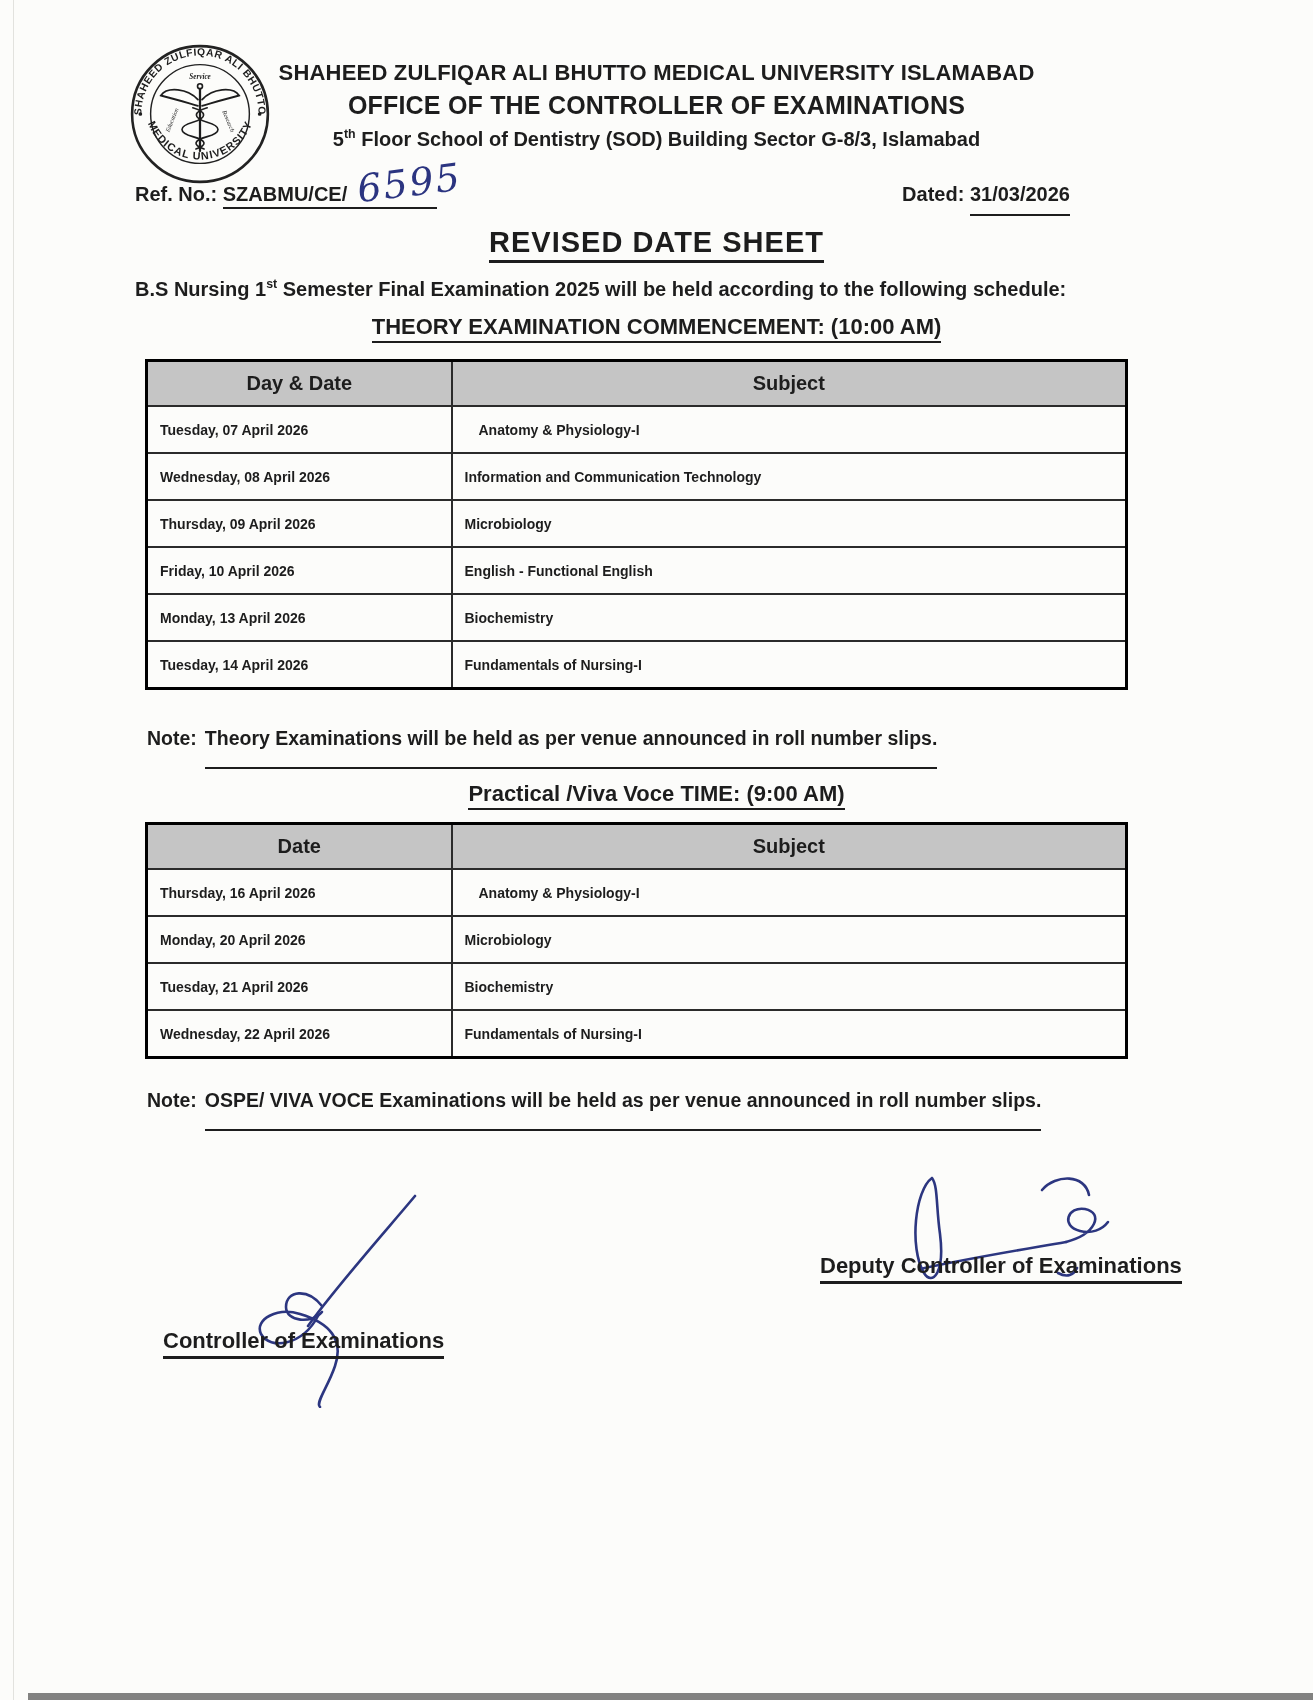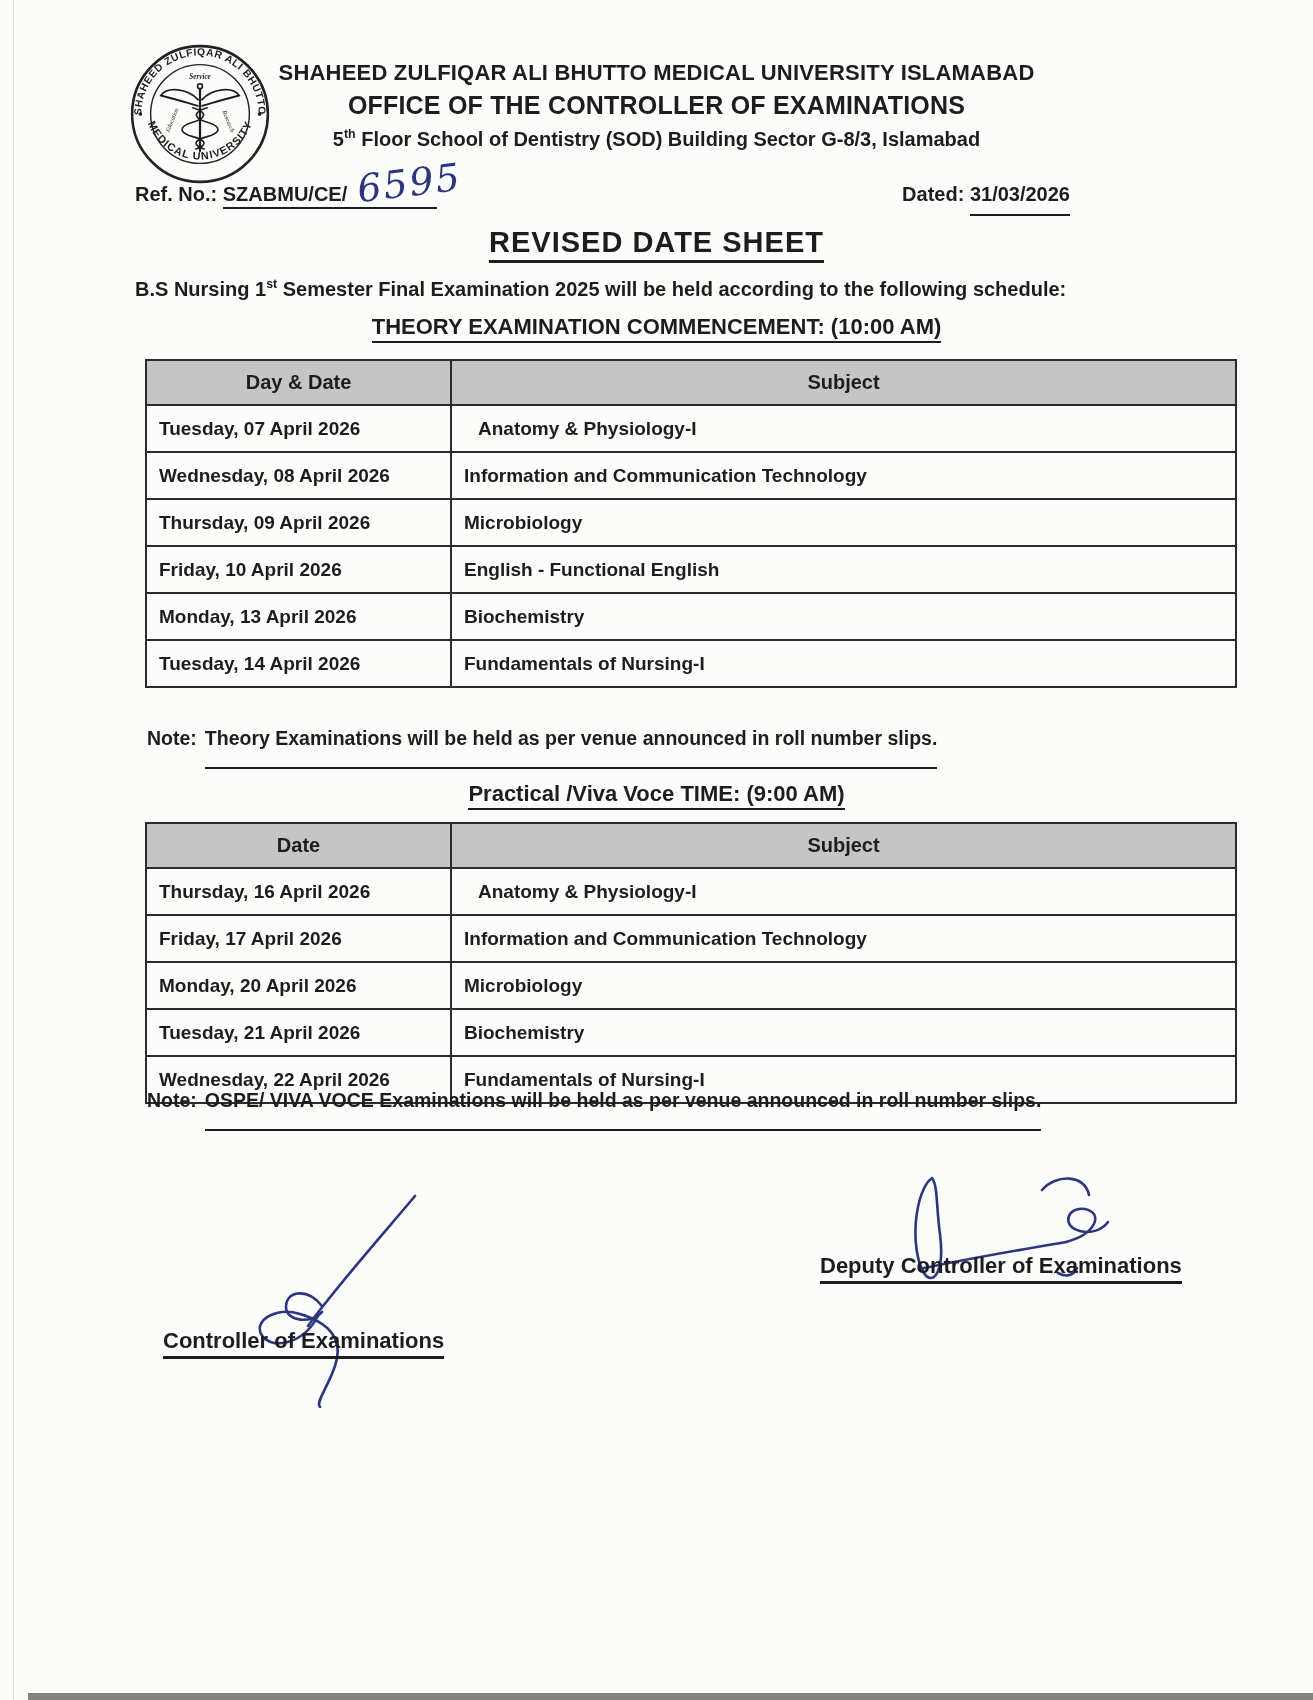--- a/index.html
+++ b/index.html
@@ -40,26 +40,26 @@
   }
   .doc-title span { border-bottom:3px solid #1d1d1d; padding-bottom:2px; }
 
   .intro { position:absolute; left:135px; top:277px; font-size:20px; font-weight:bold; }
 
   .sec-heading { position:absolute; left:0; width:1313px; text-align:center; font-size:22px; font-weight:bold; }
   .sec-heading span { border-bottom:2.5px solid #1d1d1d; padding-bottom:2px; }
   .heading-theory { top:314px; }
   .heading-practical { top:781px; }
 
-  table.sched { position:absolute; left:145px; width:1092px; border-collapse:collapse; border:1px solid #000000; table-layout:fixed; }
+  table.sched { position:absolute; left:145px; width:983px; border-collapse:collapse; border:3px solid #000000; table-layout:fixed; }
   .table-theory { top:359px; }
   .table-practical { top:822px; }
   table.sched th, table.sched td { border:2px solid #2b2b2b; font-weight:bold; }
   table.sched th { background:#c5c5c5; height:41px; font-size:20px; text-align:center; }
-  table.sched td { height:43px; font-size:19px; padding-left:12px;margin-top:44px; }
+  table.sched td { height:43px; font-size:14px; padding-left:12px;margin-top:44px; }
   table.sched col.c1 { width:305px; }
   table.sched tbody tr:first-child td:nth-child(2) { padding-left:26px; }
 
   .note { position:absolute; left:147px; font-size:19.5px; font-weight:bold; }
   .note-theory { top:727px; }
   .note-practical { top:1089px;text-align:center; }
   .note .u { border-bottom:2px solid #1d1d1d; padding-bottom:18px; }
   .note .lbl { margin-right:8px; }
 
   .sig-label { position:absolute; font-size:22px; font-weight:bold; border-bottom:3px solid #1d1d1d; padding-bottom:2px; }
@@ -180,24 +180,20 @@
           <th>Date</th>
           <th>Subject</th>
         </tr>
       </thead>
     <tbody>
         <tr>
           <td>Thursday, 16 April 2026</td>
           <td>Anatomy &amp; Physiology-I</td>
         </tr>
         <tr>
-          <td>Friday, 17 April 2026</td>
-          <td>Information and Communication Technology</td>
-        </tr>
-        <tr>
           <td>Monday, 20 April 2026</td>
           <td>Microbiology</td>
         </tr>
         <tr>
           <td>Tuesday, 21 April 2026</td>
           <td>Biochemistry</td>
         </tr>
         <tr>
           <td>Wednesday, 22 April 2026</td>
           <td>Fundamentals of Nursing-I</td>

